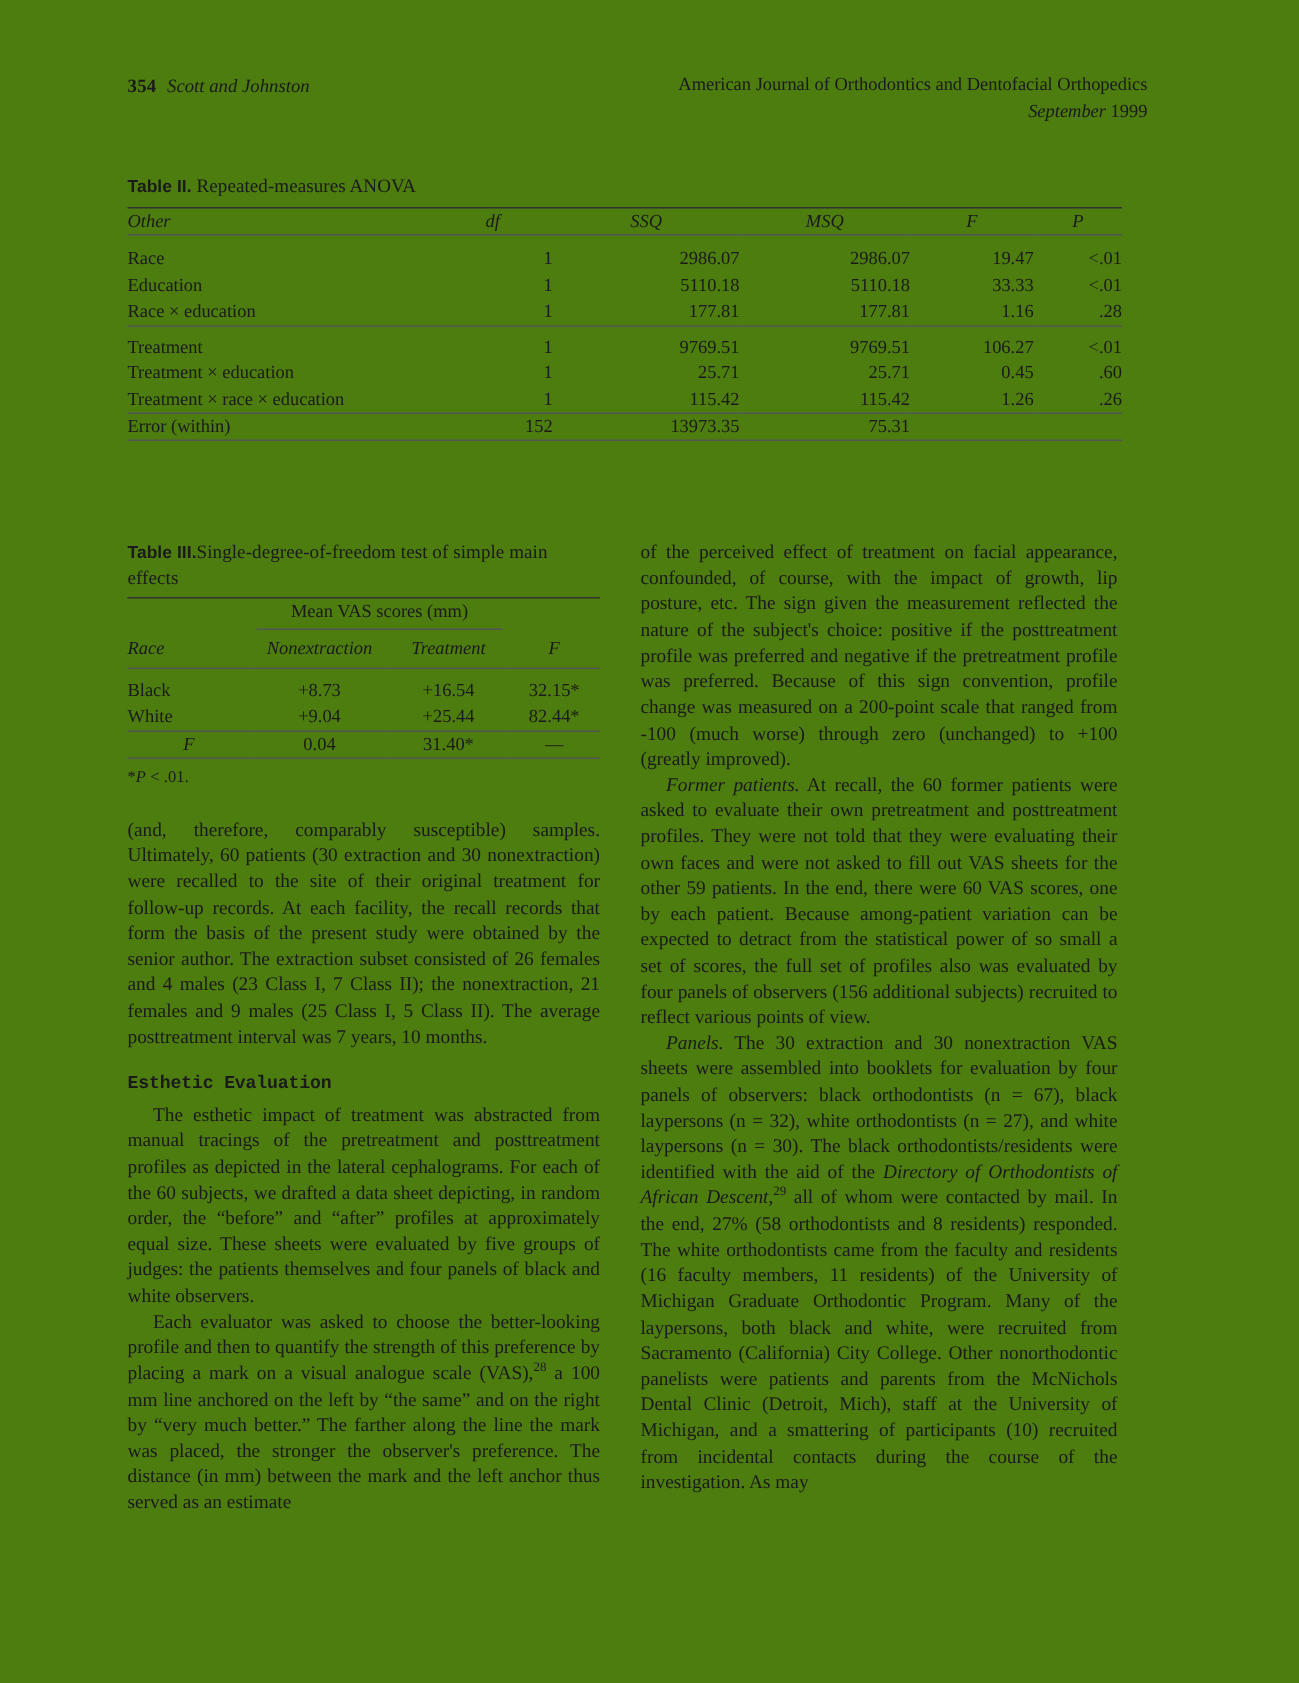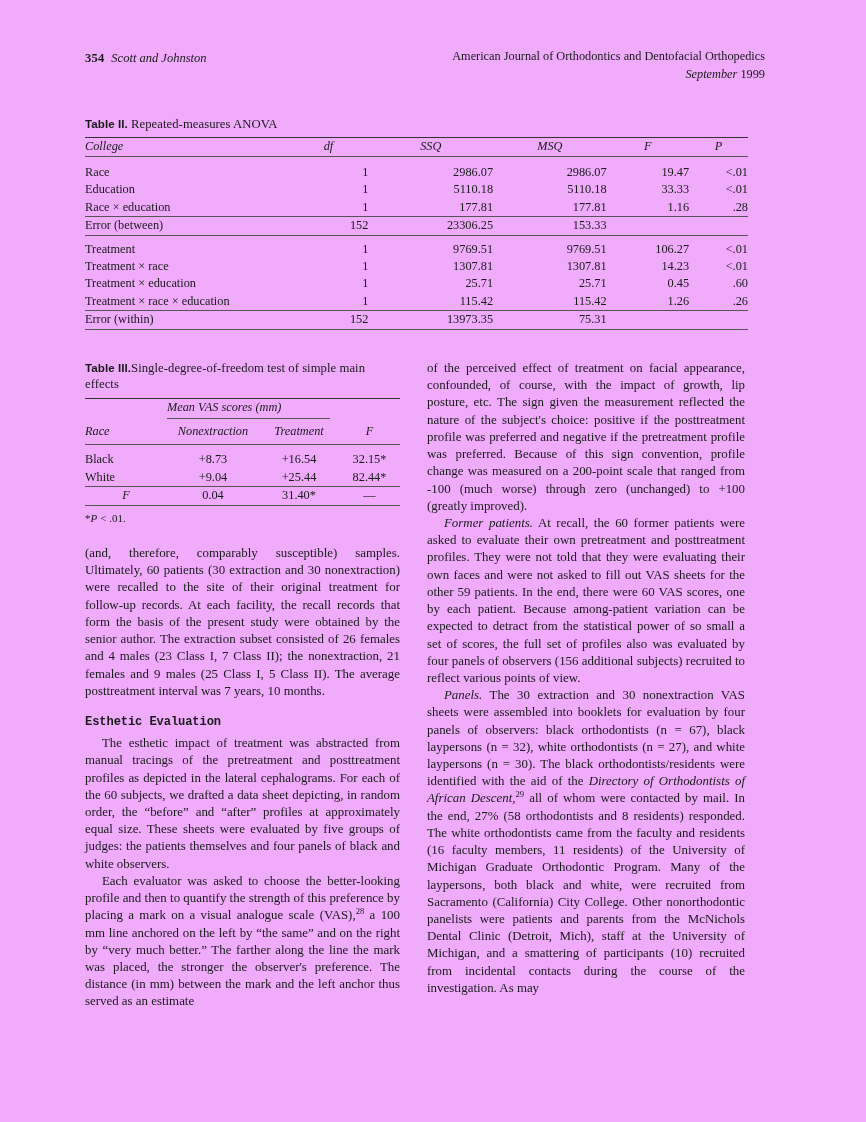--- a/index.html
+++ b/index.html
@@ -13,21 +13,21 @@
     position: relative;
     font-family: "Liberation Serif", "DejaVu Serif", serif;
     color: #1a1a1a;
     overflow: hidden;
   }
   .page {
     position: absolute;
     left: 0; top: 0;
     width: 866px;
     height: 1122px;
-    background: #f0abfc;
+    background: #4d7c0f;
   }
 
   
   .runhead {
     position: absolute;
     left: 85px;
     top: 48px;
     width: 680px;
     height: 40px;
   }
@@ -129,21 +129,21 @@
     font-size: 12.3px;
   }
   .t3 td, .t3 th { padding: 0; font-weight: normal; line-height: 1.42; }
   .t3 .rt td, .t3 .rt th { border-top: 1.6px solid #333; }
   .t3 .rtn td, .t3 .rtn th { border-top: 0.9px solid #555; }
   .t3c-race { text-align: left; width: 82px; }
   .t3c-non  { text-align: center; width: 92px; }
   .t3c-ext  { text-align: center; width: 80px; }
   .t3c-f    { text-align: center; width: 61px; }
   .spanner {
-    font-style: italic;
+    text-align: center;
     padding-top: 3px;
     padding-bottom: 1px;
     position: relative;
   }
   .spanner-inner {
     display: inline-block;
     padding-bottom: 2px;
   }
   .spanner-rule {
     border-bottom: 0.9px solid #555;
@@ -211,21 +211,21 @@
   </div>
 
   <div class="table2-wrap">
     <div class="tbl-caption">
       <span class="tno">Table II.</span>
       <span>Repeated-measures ANOVA</span>
     </div>
     <table class="sci">
       <tbody>
         <tr class="hdr rule-top">
-          <th class="c-src">College</th>
+          <th class="c-src">Other</th>
           <th class="c-df">df</th>
           <th class="c-ssq">SSQ</th>
           <th class="c-msq">MSQ</th>
           <th class="c-f">F</th>
           <th class="c-p">P</th>
         </tr>
 
         <tr class="grp-gap rule-thin">
             <td colspan="6"></td>
           </tr>
@@ -248,47 +248,31 @@
         </tr>
         <tr class="pad-bot">
           <td class="c-src">Race × education</td>
           <td class="c-df">1</td>
           <td class="c-ssq">177.81</td>
           <td class="c-msq">177.81</td>
           <td class="c-f">1.16</td>
           <td class="c-p">.28</td>
         </tr>
 
-        <tr class="rule-thin pad-top pad-bot">
-          <td class="c-src">Error (between)</td>
-          <td class="c-df">152</td>
-          <td class="c-ssq">23306.25</td>
-          <td class="c-msq">153.33</td>
-          <td class="c-f"></td>
-          <td class="c-p"></td>
-        </tr>
 
         <tr class="grp-gap-sm rule-thin">
             <td colspan="6"></td>
           </tr>
 
         <tr>
           <td class="c-src">Treatment</td>
           <td class="c-df">1</td>
           <td class="c-ssq">9769.51</td>
           <td class="c-msq">9769.51</td>
           <td class="c-f">106.27</td>
-          <td class="c-p">&lt;.01</td>
-        </tr>
-        <tr>
-          <td class="c-src">Treatment × race</td>
-          <td class="c-df">1</td>
-          <td class="c-ssq">1307.81</td>
-          <td class="c-msq">1307.81</td>
-          <td class="c-f">14.23</td>
           <td class="c-p">&lt;.01</td>
         </tr>
         <tr>
           <td class="c-src">Treatment × education</td>
           <td class="c-df">1</td>
           <td class="c-ssq">25.71</td>
           <td class="c-msq">25.71</td>
           <td class="c-f">0.45</td>
           <td class="c-p">.60</td>
         </tr>

